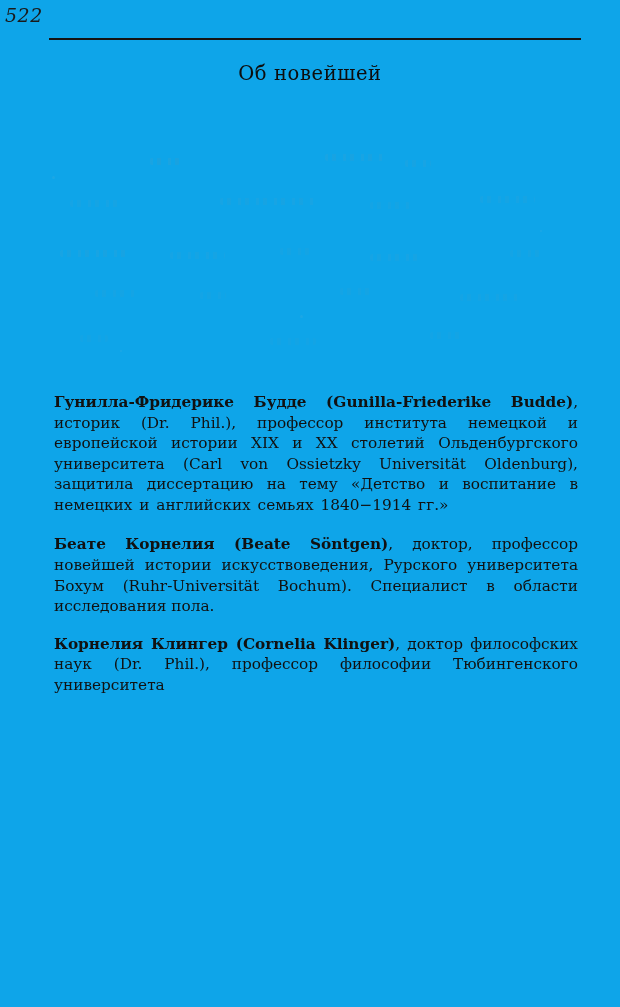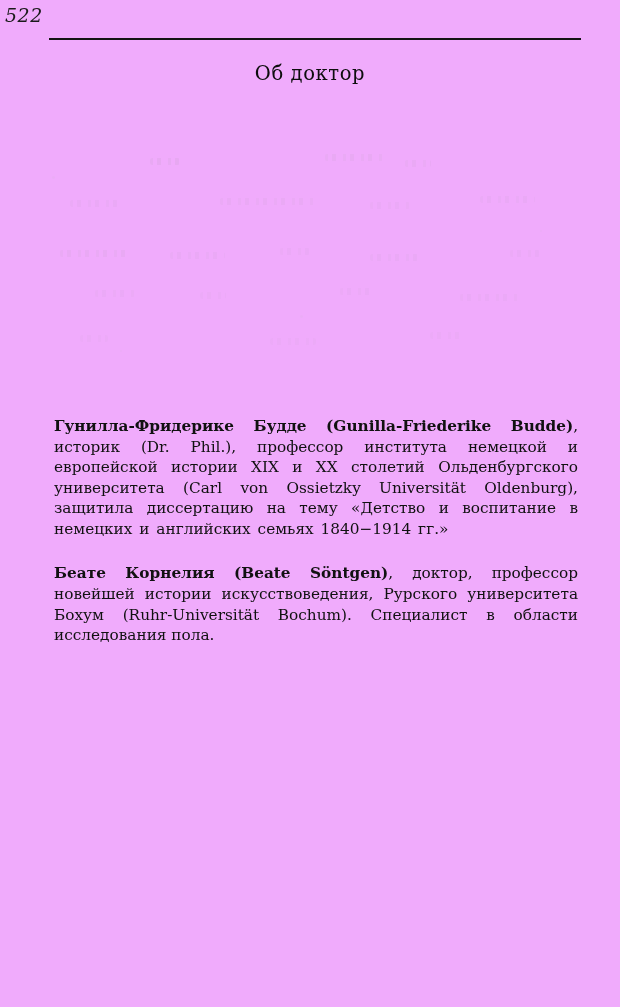--- a/index.html
+++ b/index.html
@@ -11,21 +11,21 @@
     width: 620px;
     height: 1007px;
     position: relative;
     overflow: hidden;
     font-family: "DejaVu Serif", serif;
     color: #0d0d0d;
   }
   .page {
     position: absolute;
     inset: 0;
-    background: #f0abfc;
+    background: #0ea5e9;
   }
   
   .ghost-layer {
     position: absolute;
     left: 40px;
     top: 140px;
     width: 540px;
     height: 240px;
     opacity: 0.16;
     filter: blur(0.4px);
@@ -86,21 +86,20 @@
     width: 524px;
   }
   .entry {
     margin-bottom: 17px;
     font-size: 15.3px;
     line-height: 1.345;
     text-align: justify;
     text-justify: inter-word;
     font-family: "DejaVu Serif", serif;
     color: #111111;
-    margin-top: 24px;
   }
   .entry .nm {
     font-weight: bold;
   }
   .entry.first {
     margin-bottom: 19px;
   }
   .entry.last {
     margin-bottom: 0;
   }
@@ -110,21 +109,21 @@
 </style>
 </head>
 <body>
 
 <div class="page">
 
   <div class="folio">522</div>
 
   <div class="rule"></div>
 
-  <div class="chapter-title">Об доктор</div>
+  <div class="chapter-title">Об новейшей</div>
 
   <div class="ghost-layer">
     <div class="ghost-line" style="left:110px; top:18px; width:30px; opacity:.55;"></div>
     <div class="ghost-line" style="left:285px; top:14px; width:60px; opacity:.45;"></div>
     <div class="ghost-line" style="left:365px; top:20px; width:26px; opacity:.4;"></div>
     <div class="ghost-line" style="left:30px; top:60px; width:48px; opacity:.35;"></div>
     <div class="ghost-line" style="left:180px; top:58px; width:95px; opacity:.4;"></div>
     <div class="ghost-line" style="left:330px; top:62px; width:40px; opacity:.3;"></div>
     <div class="ghost-line" style="left:440px; top:56px; width:55px; opacity:.35;"></div>
     <div class="ghost-line" style="left:20px; top:110px; width:70px; opacity:.45;"></div>
@@ -151,15 +150,18 @@
       <span class="nm">Гунилла-Фридерике Будде (Gunilla-Friederike Budde)</span><span>, историк (Dr. Phil.), профессор института немецкой и европейской истории XIX и XX столетий Ольденбургского университета (Carl von Ossietzky Universität Oldenburg), защитила диссертацию на тему «Детство и воспитание в немецких и английских семьях 1840−1914 гг.»</span>
     </div>
 
 
     <div class="entry">
       <span class="nm">Беате Корнелия (Beate Söntgen)</span><span>, доктор, профессор новейшей истории искусствоведения, Рурского университета Бохум (Ruhr-Universität Bochum). Специалист в области исследования пола.</span>
     </div>
 
 
 
+    <div class="entry last">
+      <span class="nm">Корнелия Клингер (Cornelia Klinger)</span><span>, доктор философских наук (Dr. Phil.), профессор философии Тюбингенского университета</span>
+    </div>
 
   </div>
 </div>
 
 </body></html>

